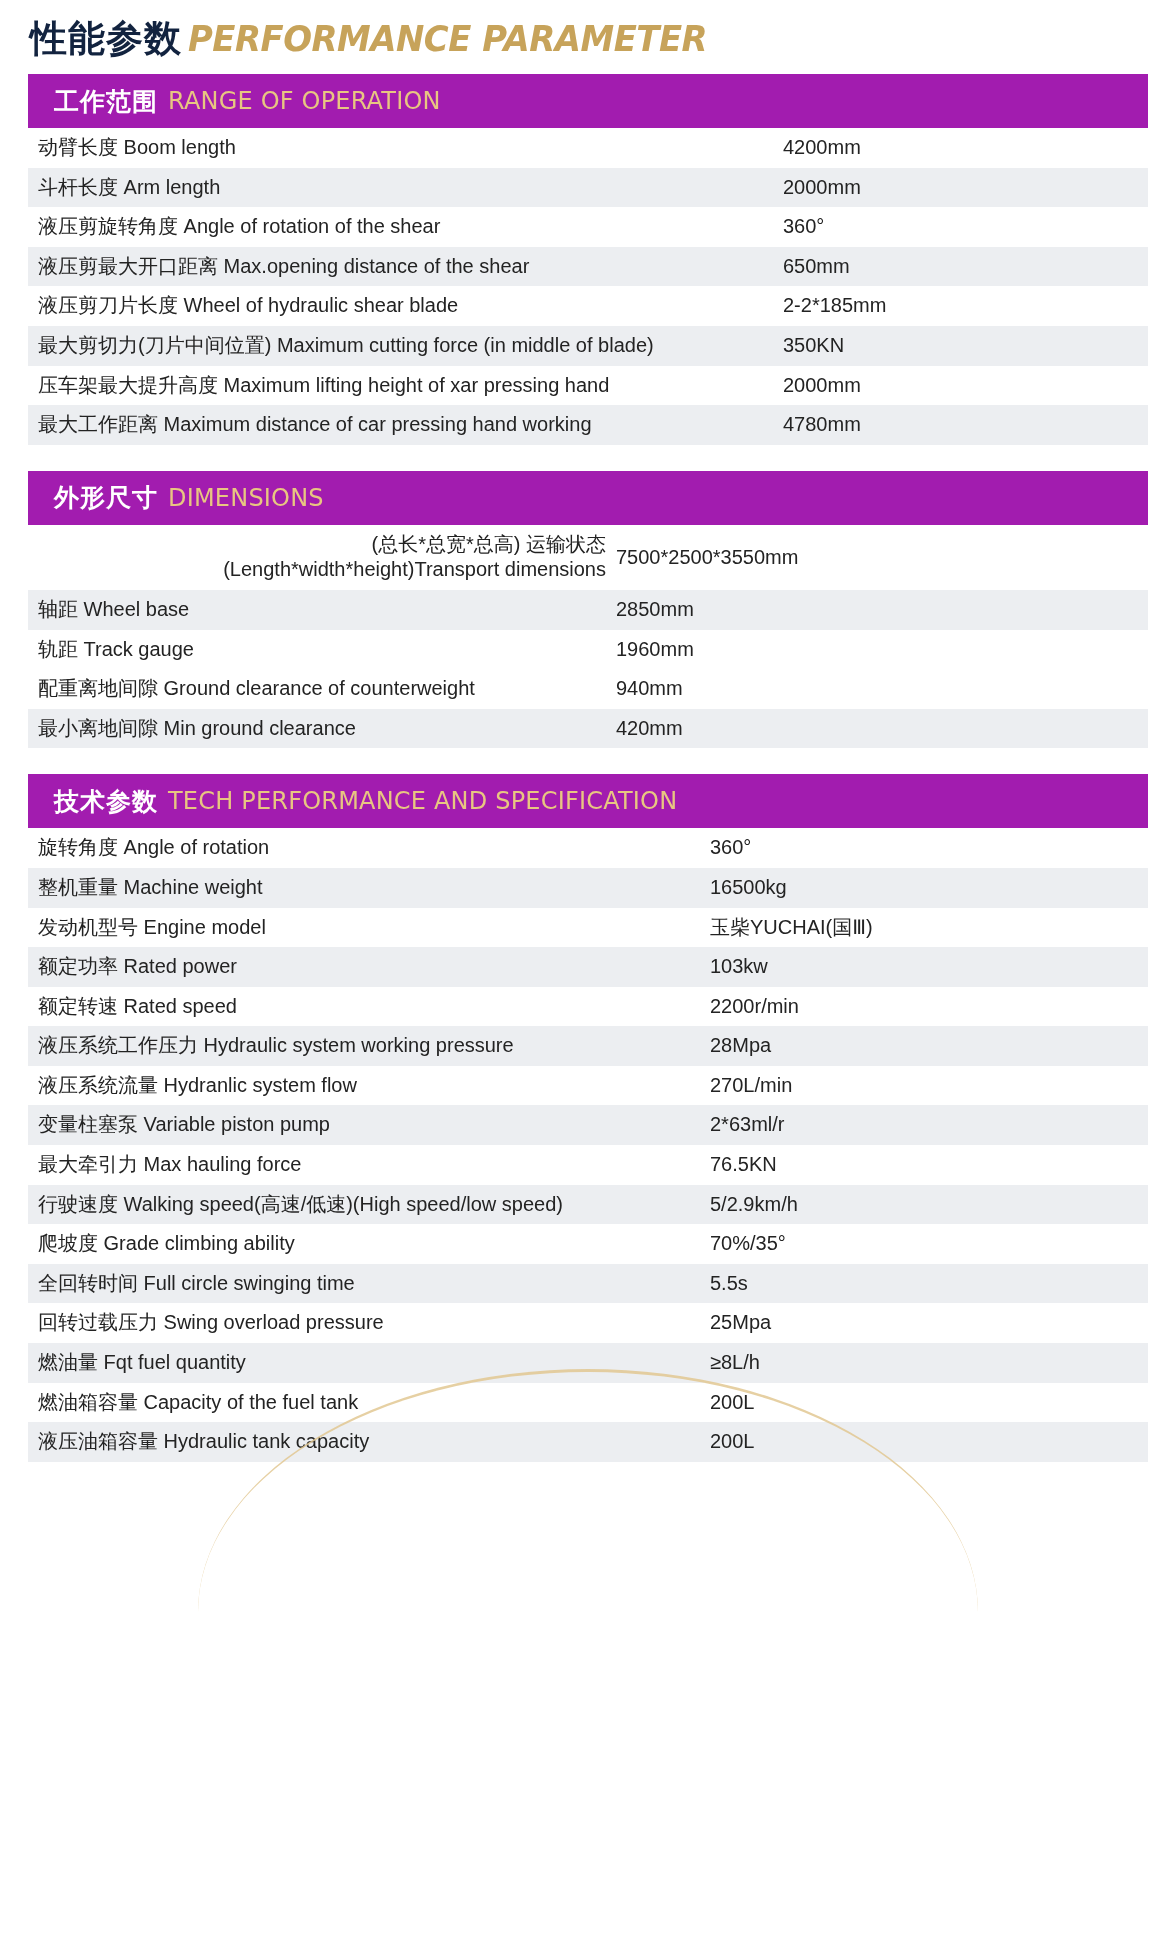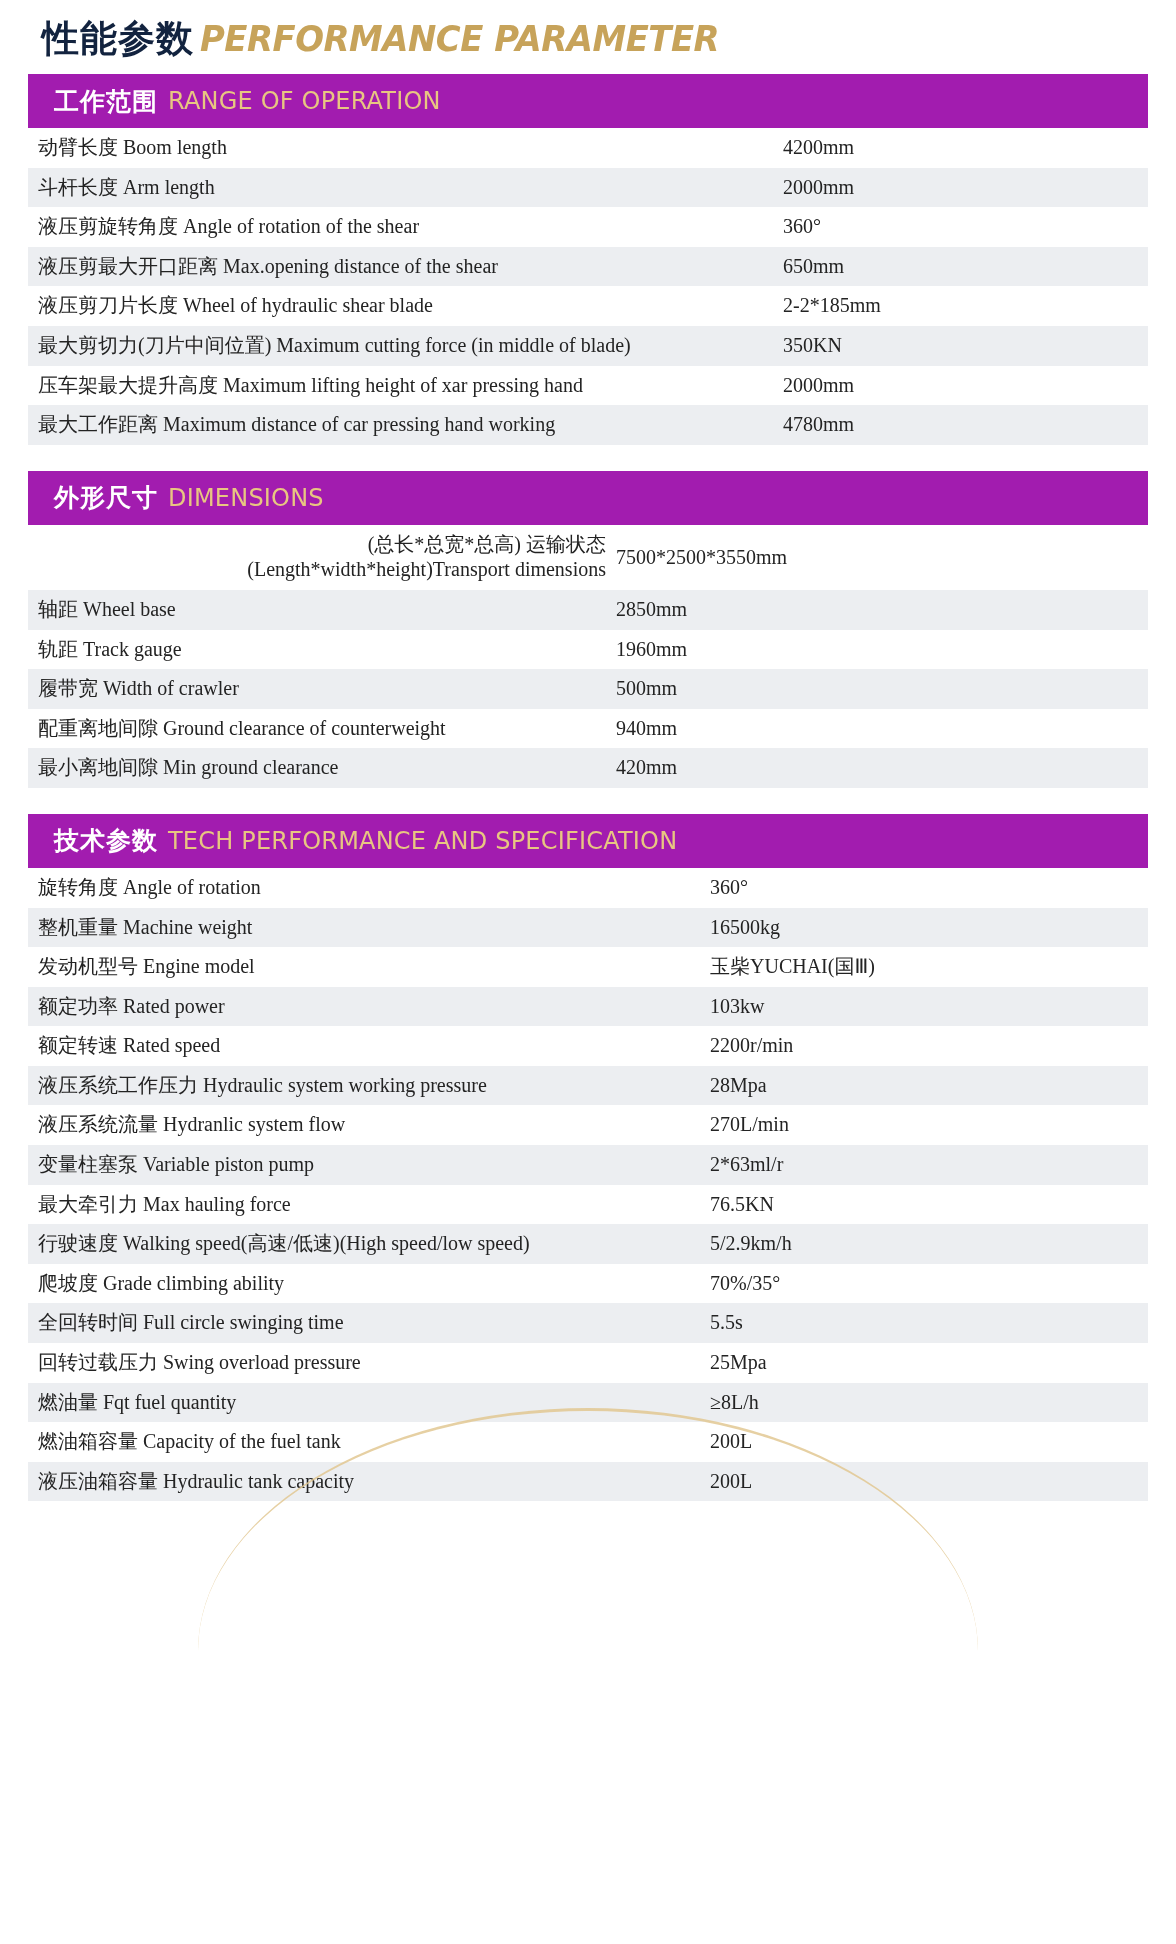--- a/index.html
+++ b/index.html
@@ -21,21 +21,21 @@
     padding: 0 28px 0 28px;
     position: relative;
   }
 
   
   .doc-title {
     display: flex;
     align-items: baseline;
     gap: 6px;
     padding: 14px 0 10px 0;
-    margin-left: 14px;
+    margin-left: 2px;
   }
   .doc-title .cn {
     font-size: 37px;
     font-weight: bold;
     color: #12233f;
     letter-spacing: 1px;
   }
   .doc-title .en {
     font-size: 36px;
     font-weight: bold;
@@ -70,21 +70,20 @@
     margin-left: 10px;
     letter-spacing: 0.2px;
     font-family: "DejaVu Sans", sans-serif;
   }
 
   
   table.spec {
     width: 100%;
     border-collapse: collapse;
     table-layout: fixed;
-    font-family: Liberation Serif, serif;
   }
   table.spec td {
     padding: 7px 0 7px 10px;
     font-size: 20px;
     vertical-align: middle;
     line-height: 1.28;
     height: 34px;
     box-sizing: border-box;
   }
   table.spec tr.alt td { background: #eceef1; }
@@ -180,24 +179,20 @@
           <td class="value twoline">7500*2500*3550mm</td>
         </tr>
         <tr class="alt">
           <td class="label">轴距 Wheel base</td>
           <td class="value">2850mm</td>
         </tr>
         <tr class="plain">
           <td class="label">轨距 Track gauge</td>
           <td class="value">1960mm</td>
         </tr>
-        <tr class="alt">
-          <td class="label">履带宽 Width of crawler</td>
-          <td class="value">500mm</td>
-        </tr>
         <tr class="plain">
           <td class="label">配重离地间隙 Ground clearance of counterweight</td>
           <td class="value">940mm</td>
         </tr>
         <tr class="alt">
           <td class="label">最小离地间隙 Min ground clearance</td>
           <td class="value">420mm</td>
         </tr>
       </tbody>
     </table>

